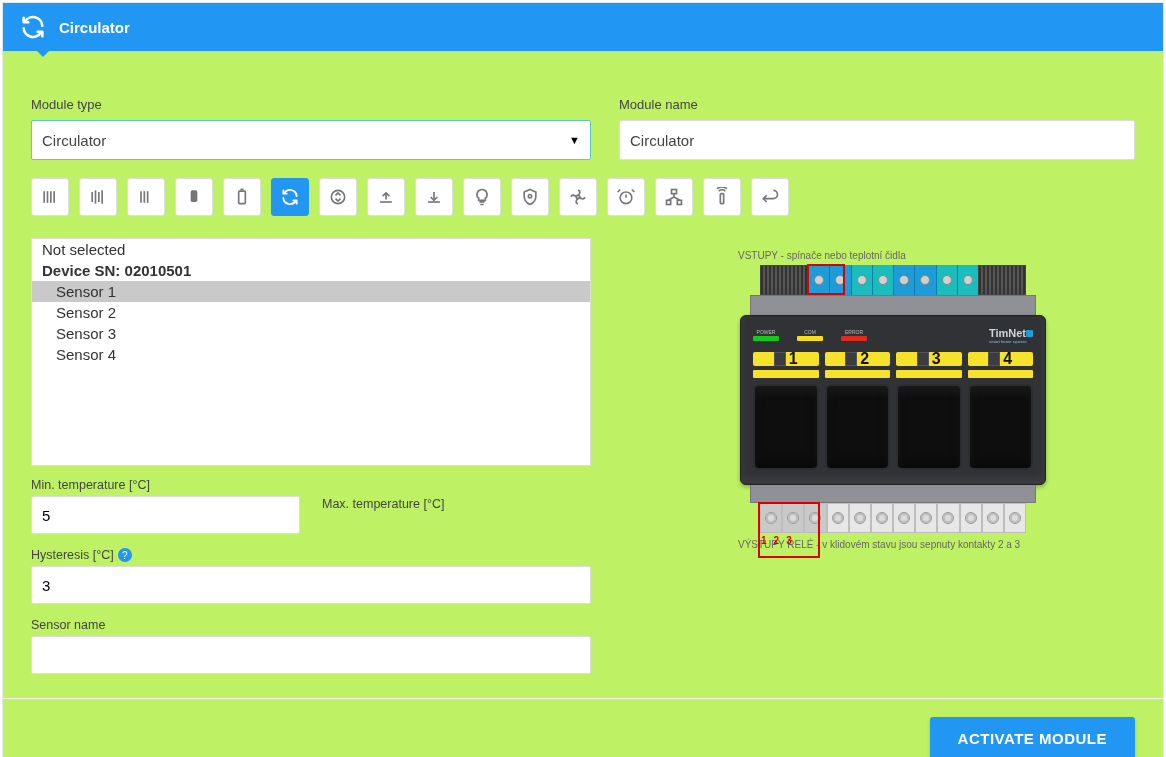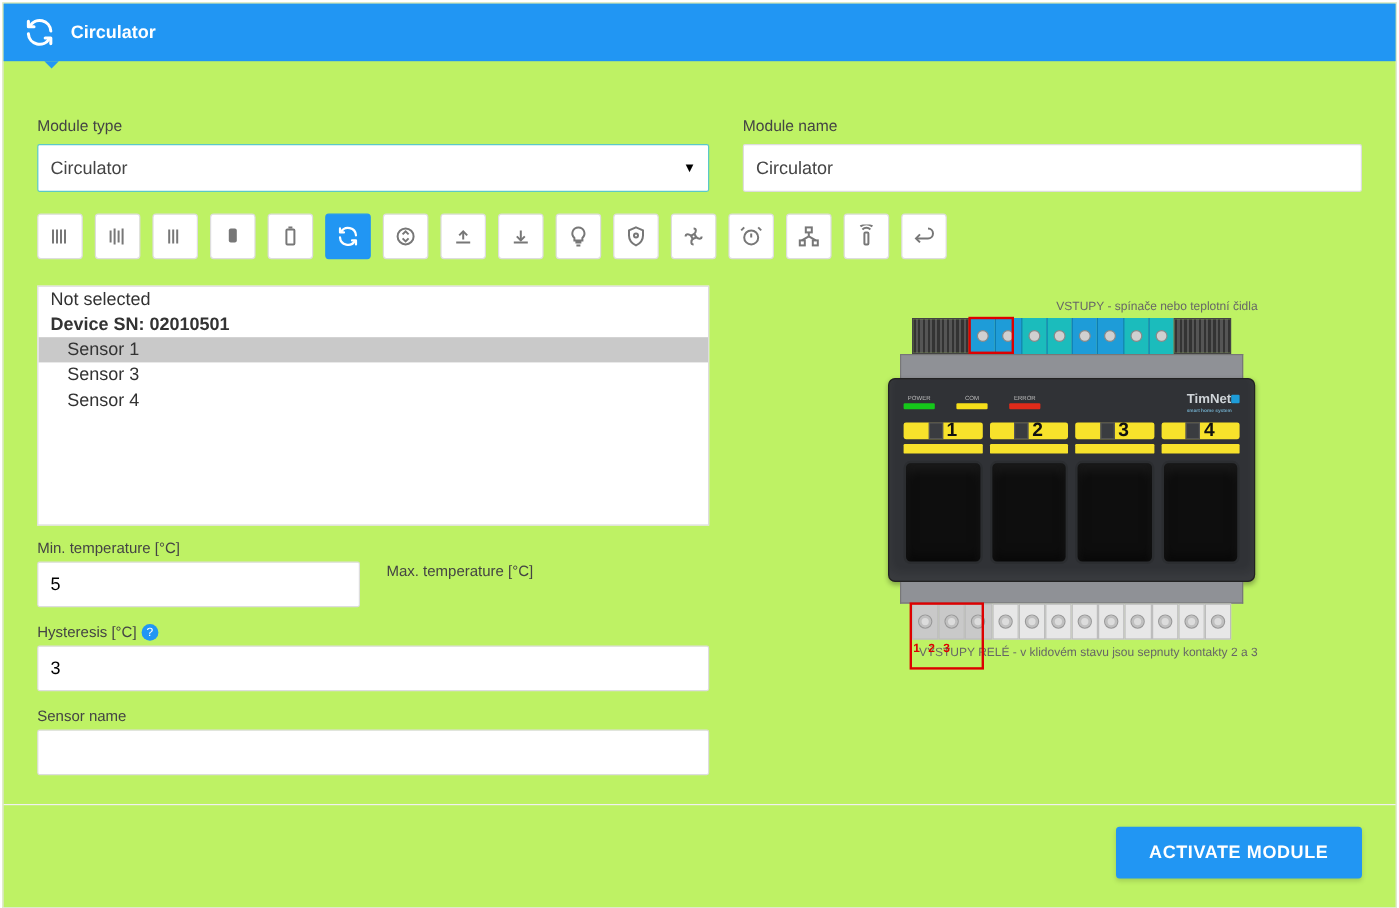--- a/index.html
+++ b/index.html
@@ -29,36 +29,36 @@
   .iconbtn svg { width:20px; height:20px; display:block; }
 
   
   .body { padding:0 28px 24px; display:flex; gap:60px; }
   .body-left { flex:0 0 560px; }
   .body-right { flex:1 1 auto; display:flex; justify-content:center; align-items:flex-start; padding-top:12px; }
 
   .section-label { font-size:12.5px; color:#444; margin-bottom:4px; display:flex; align-items:center; gap:4px; }
   .help { width:14px; height:14px; border-radius:7px; background:#2196F3; color:#fff; font-size:10px; display:inline-flex; align-items:center; justify-content:center; }
 
-  .sensor-list { border:1px solid #ddd; height:200px; background:#fff; position:relative; overflow-y:scroll; }
+  .sensor-list { border:1px solid #ddd; height:228px; background:#fff; position:relative; overflow-y:scroll; }
   .sensor-list .row { padding:2px 10px; font-size:15px; color:#333; cursor:pointer; }
   .sensor-list .row.group { font-weight:700; }
   .sensor-list .row.child { padding-left:24px; }
   .sensor-list .row.selected { background:#c9c9c9; }
 
   .minmax { display:flex; gap:22px; margin-top:12px;align-items:center; }
   .minmax .fcol { flex:1; }
   .finput { border:1px solid #ddd; border-radius:2px; height:38px; padding:0 10px; font-size:15px; width:100%; background:#fff; }
 
   .hyst { margin-top:14px; }
   .sname { margin-top:14px; }
 
   
   .device { width:310px; }
-  .dev-caption { text-align:right; font-size:10px; color:#666; margin-bottom:4px; }
+  .dev-caption { text-align:left; font-size:10px; color:#666; margin-bottom:4px; }
   .dev-caption.bottom { margin-top:6px; }
   .dev-top-row { display:flex; height:30px; margin:0 22px; position:relative; align-items:stretch; }
   .grille { flex:0 0 48px; background:repeating-linear-gradient(90deg,#333 0 2px,#555 2px 4px); border:1px solid #444; }
   .termrow { flex:1; display:flex; gap:0; }
   .term { flex:1; background:#1e9cd8; border-left:1px solid #0d7db3; display:flex; align-items:center; justify-content:center; }
   .term.g3 { background:#1bbcbc; }
   .term .scr { width:10px; height:10px; border-radius:5px; background:#d0d0d0; border:1px solid #888; }
   .term-hl { position:absolute; border:2px solid #d00; left:47px; top:-1px; width:38px; height:31px; pointer-events:none; }
 
   .dev-bevel { height:20px; background:#8f9196; margin:0 12px; border:1px solid #777; border-bottom:none; }
@@ -239,20 +239,21 @@
         </svg>
       </div>
   </div>
 
   <div class="body">
     <div class="body-left">
       <div class="sensor-list">
         <div class="row">Not selected</div>
         <div class="row group">Device SN: 02010501</div>
         <div class="row child selected">Sensor 1</div>
+        <div class="row child">Sensor 2</div>
         <div class="row child">Sensor 3</div>
         <div class="row child">Sensor 4</div>
       </div>
 
       <div class="minmax">
         <div class="fcol">
           <div class="section-label">Min. temperature [°C]</div>
           <input class="finput" value="5" style="">
         </div>
         <div class="fcol">

